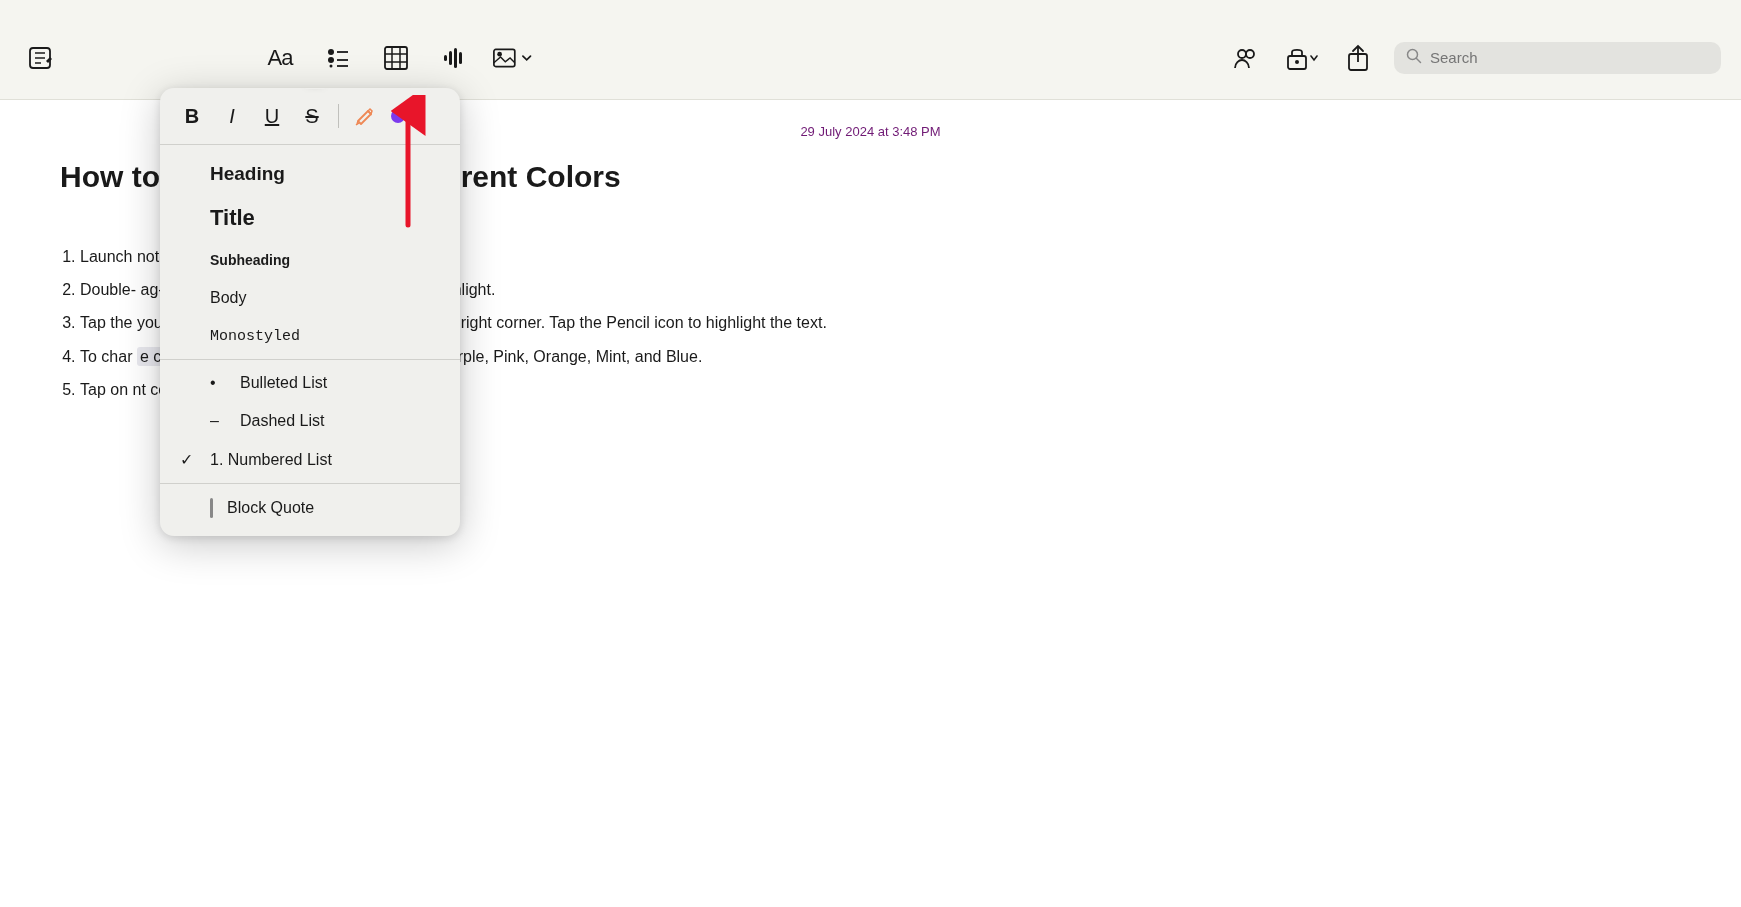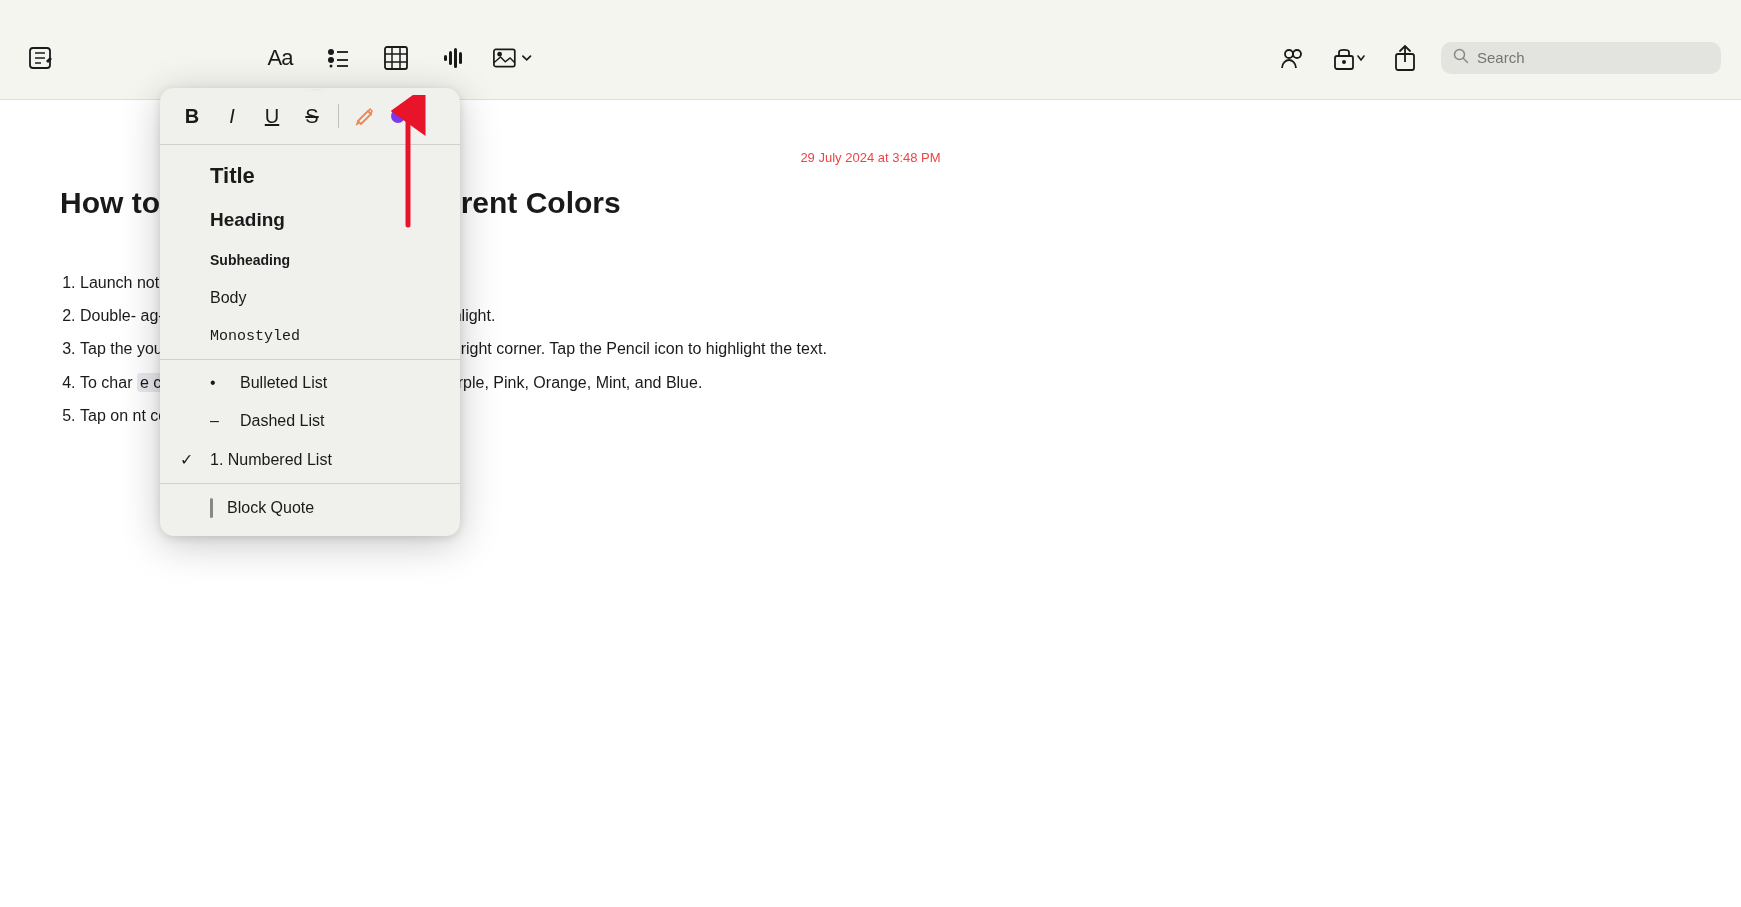--- a/index.html
+++ b/index.html
@@ -65,21 +65,21 @@
       font-size: 22px;
       color: #1a1a1a;
     }
 
     .search-bar {
       display: flex;
       align-items: center;
       background: rgba(0,0,0,0.07);
       border-radius: 10px;
       padding: 6px 12px;
-      width: 280px;
+      width: 327px;
       gap: 8px;
     }
 
     .search-bar input {
       background: none;
       border: none;
       outline: none;
       font-size: 15px;
       color: #888;
       width: 100%;
@@ -97,24 +97,23 @@
       left: 0;
       right: 0;
       bottom: 0;
       background: #fff;
       overflow: auto;
       padding: 40px 60px 40px 60px;
     }
 
     .note-date {
       text-align: center;
-      color: #ef4444;
+      color: #701a75;
       font-size: 13px;
       margin-bottom: 20px;
-      margin-top: 26px;
     }
 
     .note-title {
       font-size: 30px;
       font-weight: 700;
       color: #1a1a1a;
       margin-bottom: 24px;
       line-height: 1.2;
     }
 
@@ -428,28 +427,28 @@
         <path d="M14 6 L16 4 L18 6 L17 9 Z" stroke="#e85" stroke-width="1.5" fill="none"></path>
         <line x1="4" y1="16" x2="3" y2="19" stroke="#e85" stroke-width="1.5"></line>
         <path d="M2 20 L5 18" stroke="#e85" stroke-width="1.5"></path>
       </svg>
     </div>
     <div class="color-dot" style="background:#7c3aed; margin-left:4px;"></div>
   </div>
 
   <div class="format-menu">
 
+    <div class="format-menu-item heading-item">
+      <span class="checkmark">&nbsp;</span>
+      <span>Heading</span>
+    </div>
+
     <div class="format-menu-item title-item">
       <span class="checkmark">&nbsp;</span>
       <span>Title</span>
-    </div>
-
-    <div class="format-menu-item heading-item">
-      <span class="checkmark">&nbsp;</span>
-      <span>Heading</span>
     </div>
 
     <div class="format-menu-item subheading-item">
       <span class="checkmark">&nbsp;</span>
       <span>Subheading</span>
     </div>
 
     <div class="format-menu-item body-item">
       <span class="checkmark">&nbsp;</span>
       <span>Body</span>

